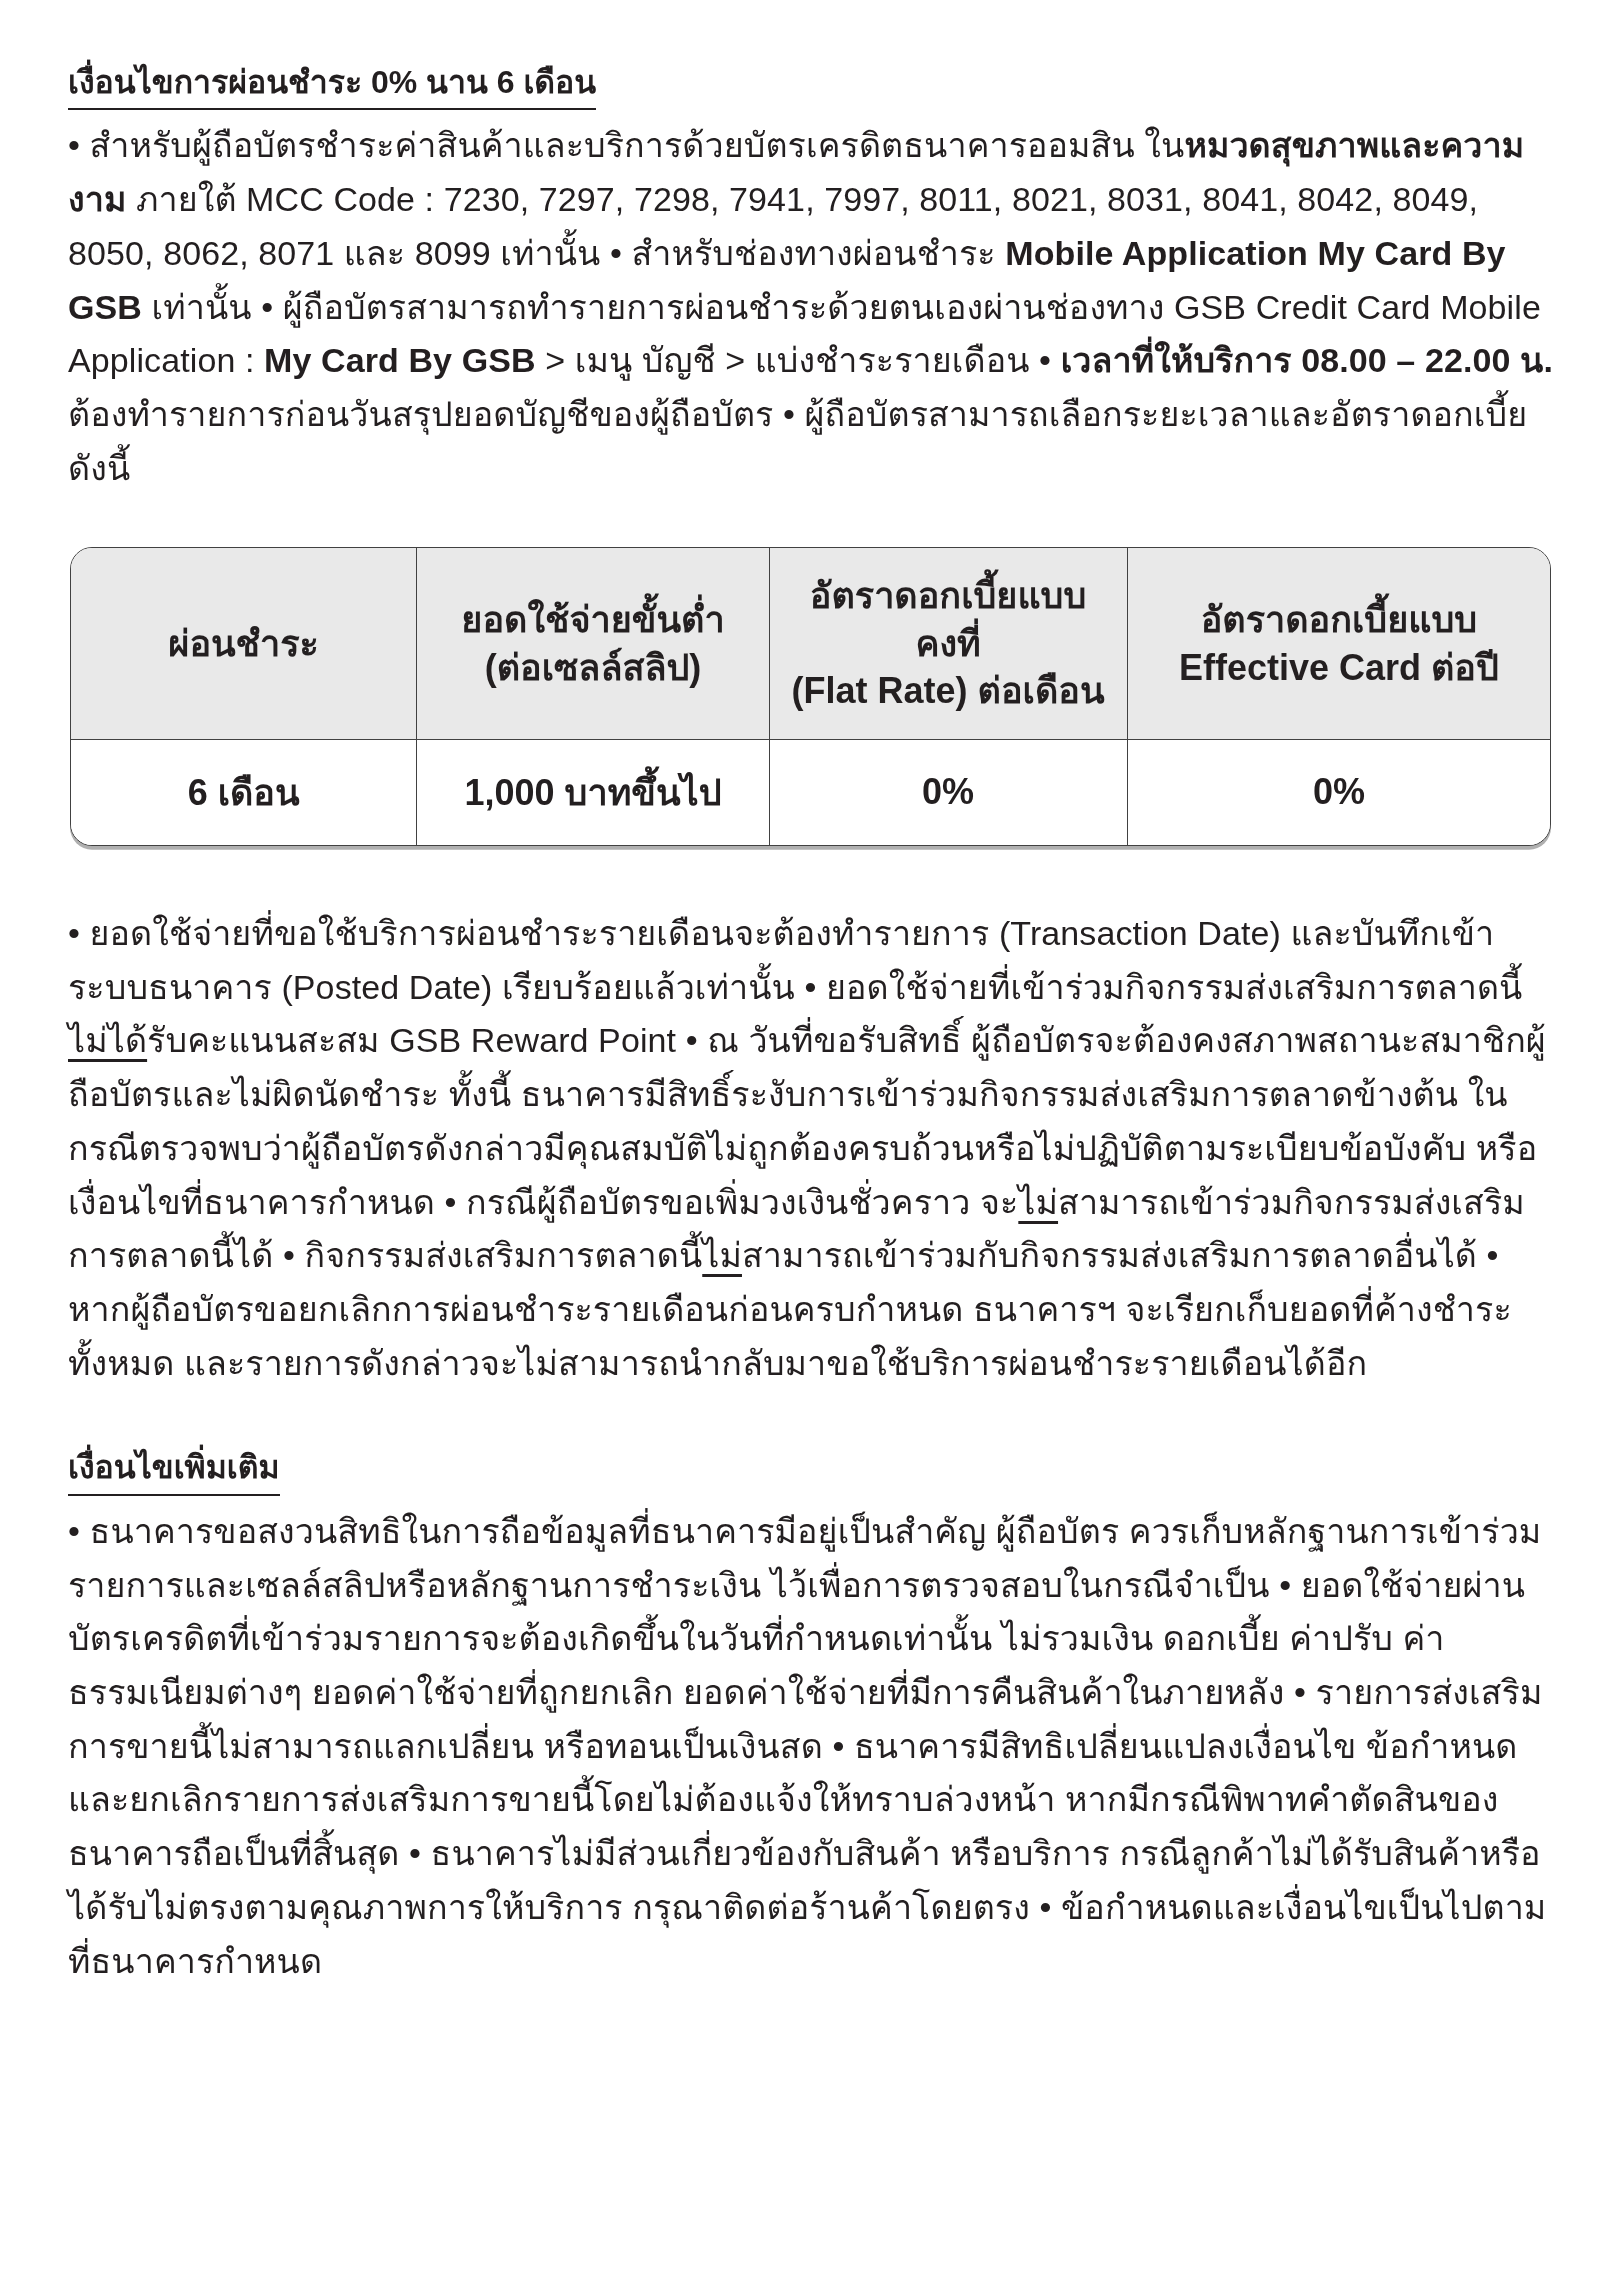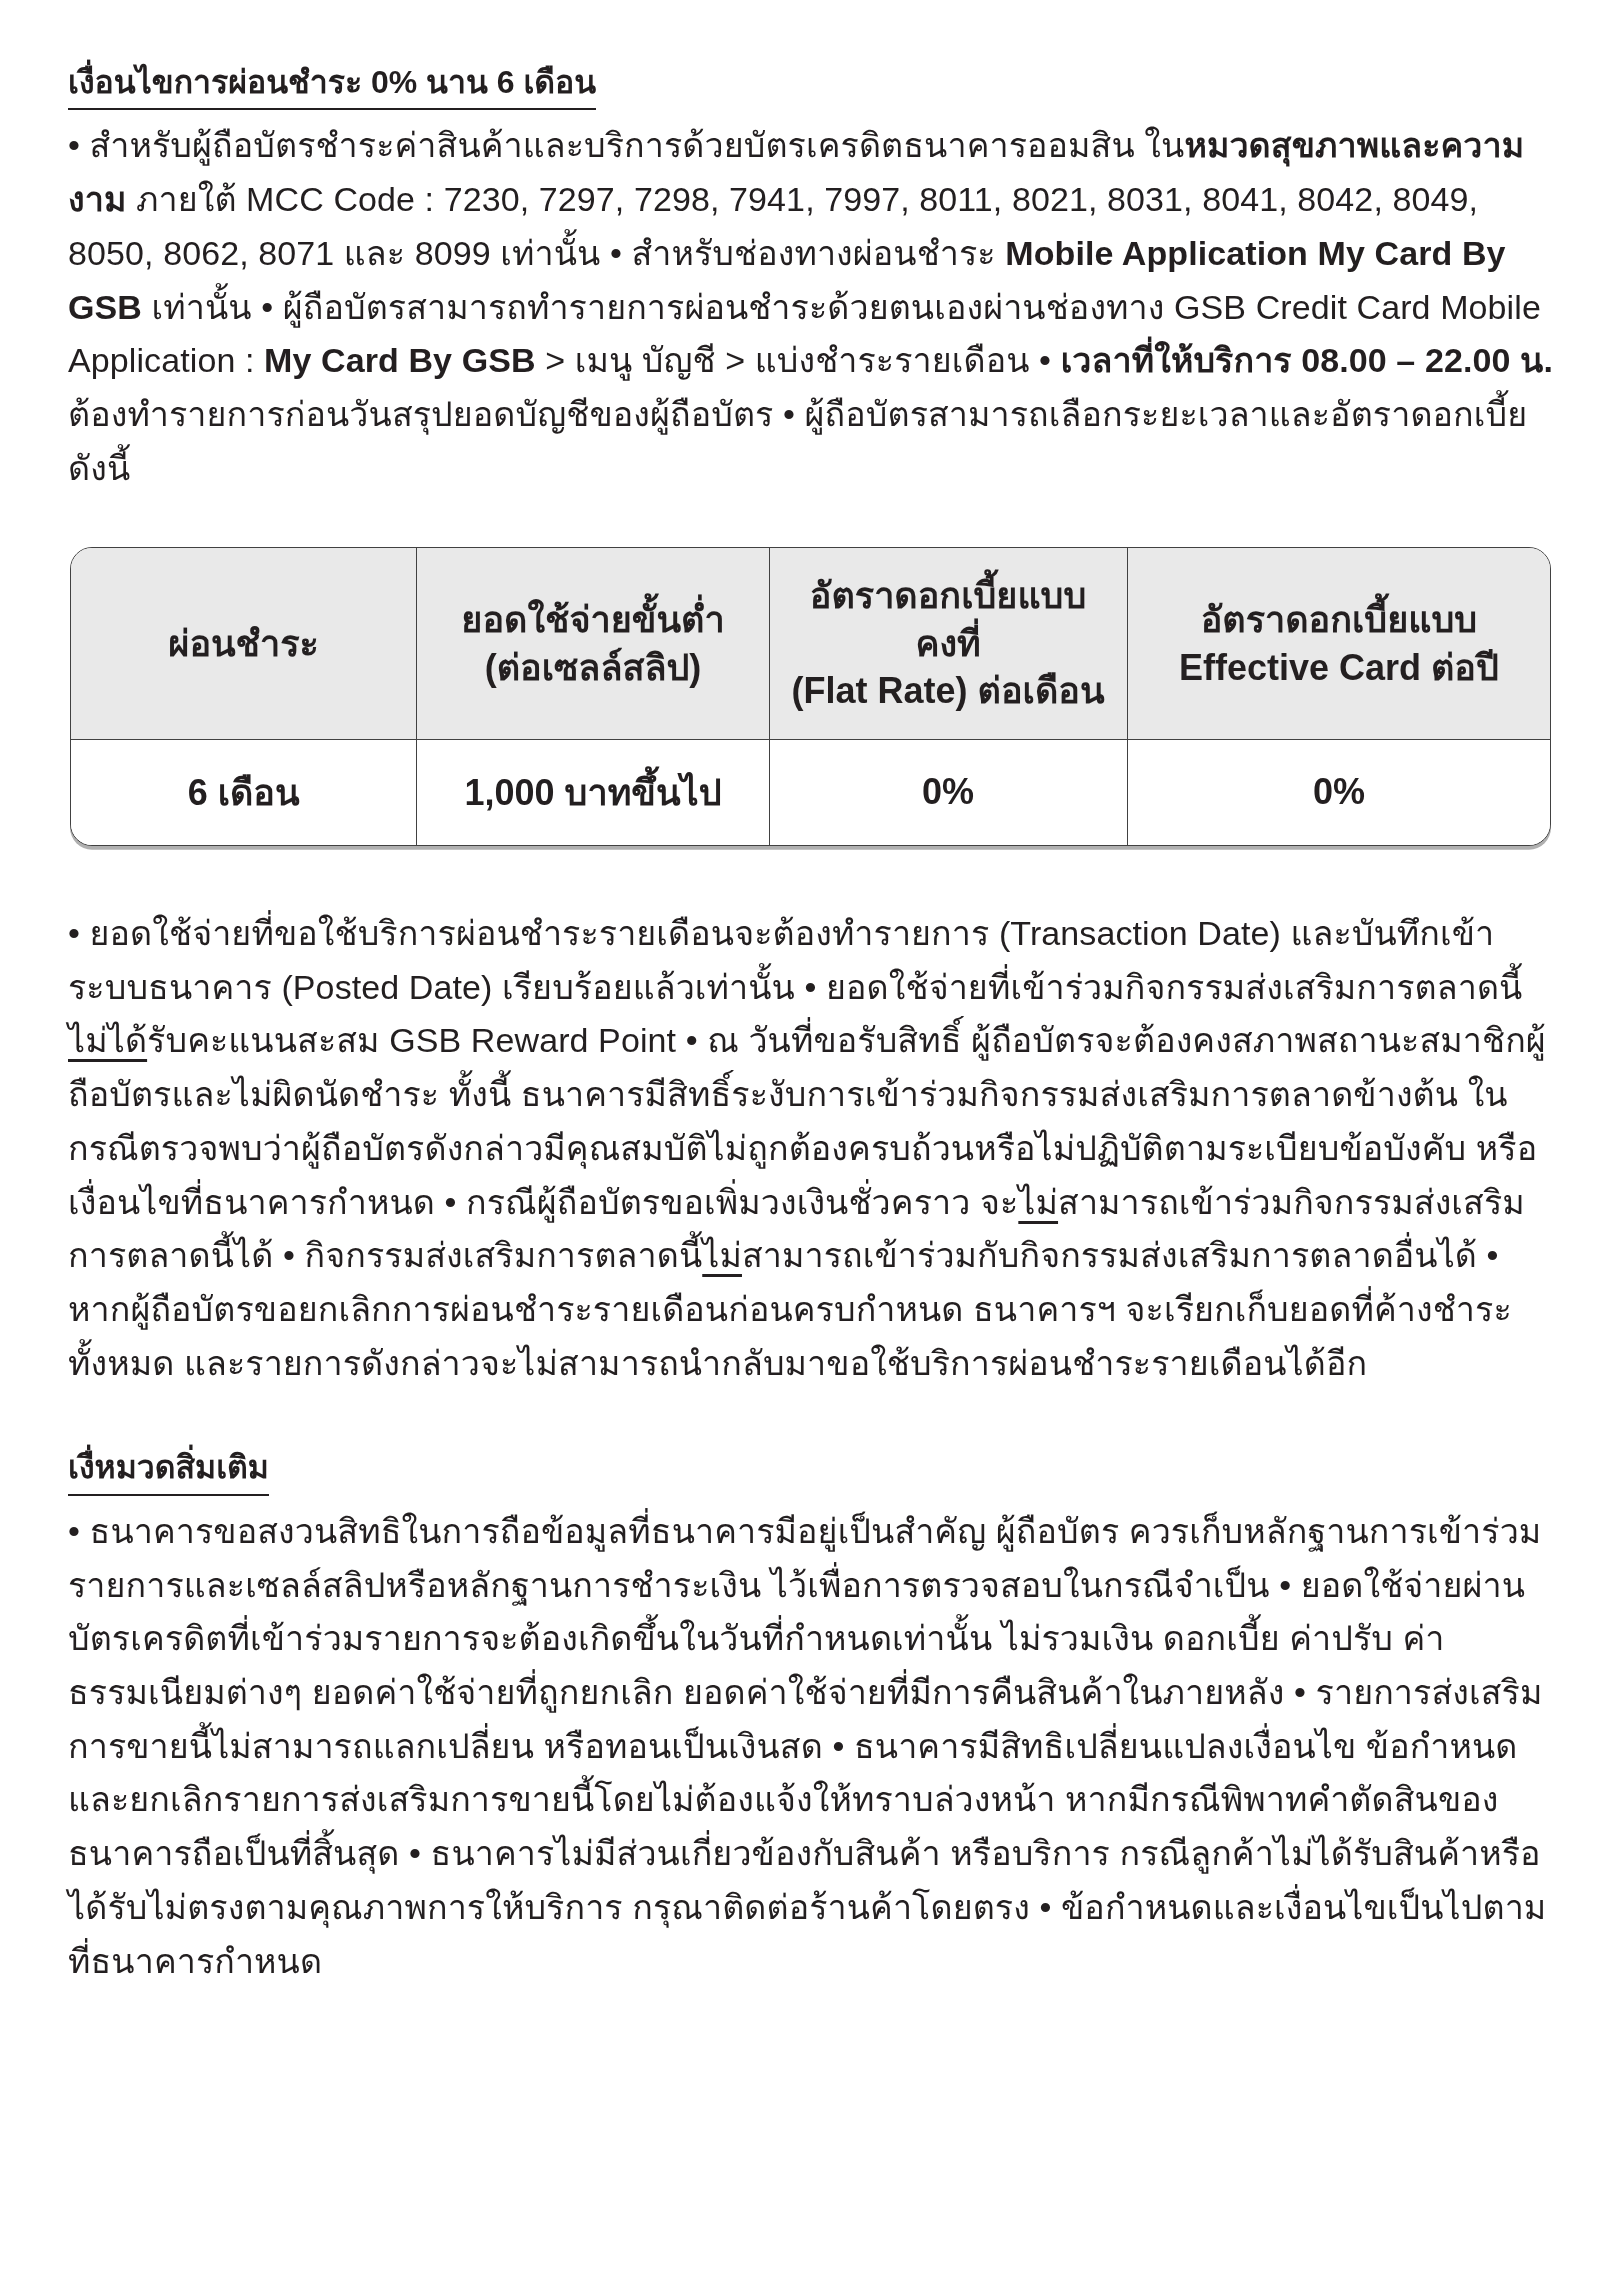--- a/index.html
+++ b/index.html
@@ -113,18 +113,18 @@
           <td>1,000 บาทขึ้นไป</td>
           <td>0%</td>
           <td>0%</td>
         </tr>
       </tbody>
     </table>
   </div>
 
   <p class="body"><span>• ยอดใช้จ่ายที่ขอใช้บริการผ่อนชำระรายเดือนจะต้องทำรายการ (Transaction Date) และบันทึกเข้าระบบธนาคาร (Posted Date) เรียบร้อยแล้วเท่านั้น • ยอดใช้จ่ายที่เข้าร่วมกิจกรรมส่งเสริมการตลาดนี้ </span><span class="b u-run">ไม่ได้</span><span>รับคะแนนสะสม GSB Reward Point • ณ วันที่ขอรับสิทธิ์ ผู้ถือบัตรจะต้องคงสภาพสถานะสมาชิกผู้ถือบัตรและไม่ผิดนัดชำระ ทั้งนี้ ธนาคารมีสิทธิ์ระงับการเข้าร่วมกิจกรรมส่งเสริมการตลาดข้างต้น ในกรณีตรวจพบว่าผู้ถือบัตรดังกล่าวมีคุณสมบัติไม่ถูกต้องครบถ้วนหรือไม่ปฏิบัติตามระเบียบข้อบังคับ หรือเงื่อนไขที่ธนาคารกำหนด • กรณีผู้ถือบัตรขอเพิ่มวงเงินชั่วคราว จะ</span><span class="b u-run">ไม่</span><span>สามารถเข้าร่วมกิจกรรมส่งเสริมการตลาดนี้ได้ • กิจกรรมส่งเสริมการตลาดนี้</span><span class="b u-run">ไม่</span><span>สามารถเข้าร่วมกับกิจกรรมส่งเสริมการตลาดอื่นได้ • หากผู้ถือบัตรขอยกเลิกการผ่อนชำระรายเดือนก่อนครบกำหนด ธนาคารฯ จะเรียกเก็บยอดที่ค้างชำระทั้งหมด และรายการดังกล่าวจะไม่สามารถนำกลับมาขอใช้บริการผ่อนชำระรายเดือนได้อีก</span></p>
 
-  <h2><span class="u-title">เงื่หมวดสิ่มเติม</span></h2>
+  <h2><span class="u-title">เงื่อนไขเพิ่มเติม</span></h2>
 
   <p class="body"><span>• ธนาคารขอสงวนสิทธิในการถือข้อมูลที่ธนาคารมีอยู่เป็นสำคัญ ผู้ถือบัตร ควรเก็บหลักฐานการเข้าร่วมรายการและเซลล์สลิปหรือหลักฐานการชำระเงิน ไว้เพื่อการตรวจสอบในกรณีจำเป็น • ยอดใช้จ่ายผ่านบัตรเครดิตที่เข้าร่วมรายการจะต้องเกิดขึ้นในวันที่กำหนดเท่านั้น ไม่รวมเงิน ดอกเบี้ย ค่าปรับ ค่าธรรมเนียมต่างๆ ยอดค่าใช้จ่ายที่ถูกยกเลิก ยอดค่าใช้จ่ายที่มีการคืนสินค้าในภายหลัง • รายการส่งเสริมการขายนี้ไม่สามารถแลกเปลี่ยน หรือทอนเป็นเงินสด • ธนาคารมีสิทธิเปลี่ยนแปลงเงื่อนไข ข้อกำหนด และยกเลิกรายการส่งเสริมการขายนี้โดยไม่ต้องแจ้งให้ทราบล่วงหน้า หากมีกรณีพิพาทคำตัดสินของธนาคารถือเป็นที่สิ้นสุด • ธนาคารไม่มีส่วนเกี่ยวข้องกับสินค้า หรือบริการ กรณีลูกค้าไม่ได้รับสินค้าหรือได้รับไม่ตรงตามคุณภาพการให้บริการ กรุณาติดต่อร้านค้าโดยตรง • ข้อกำหนดและเงื่อนไขเป็นไปตามที่ธนาคารกำหนด</span></p>
 
 </div>
 
 
 </body></html>

